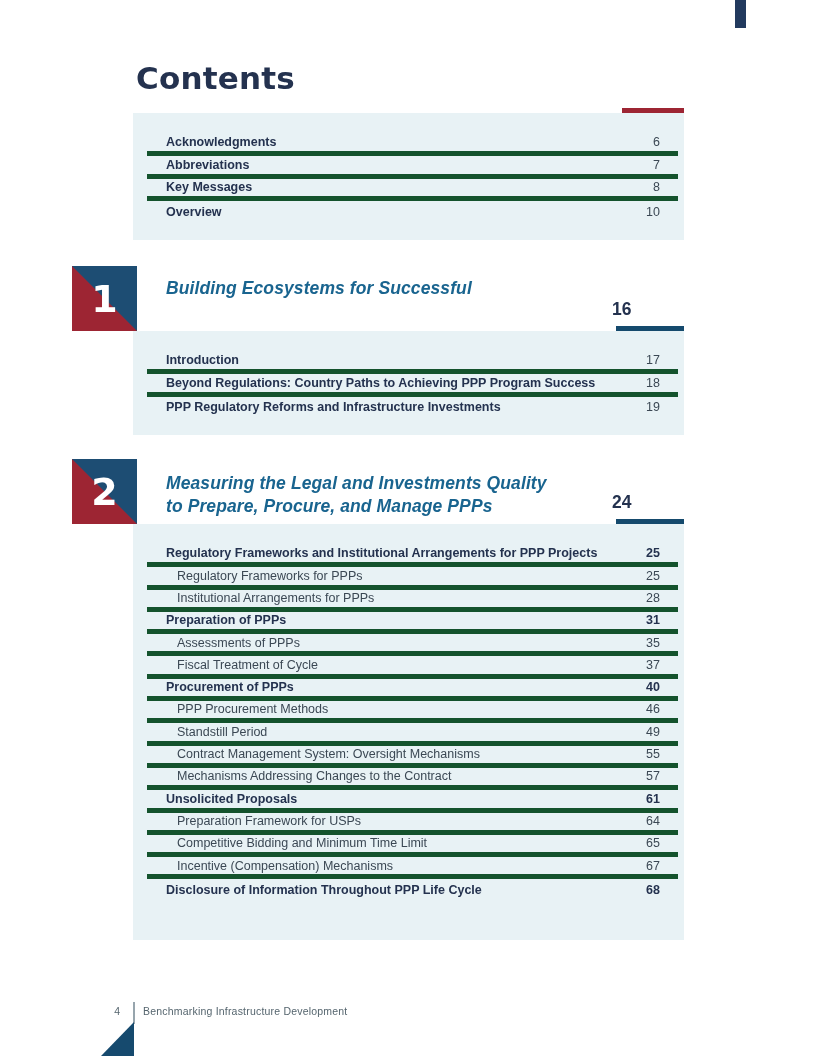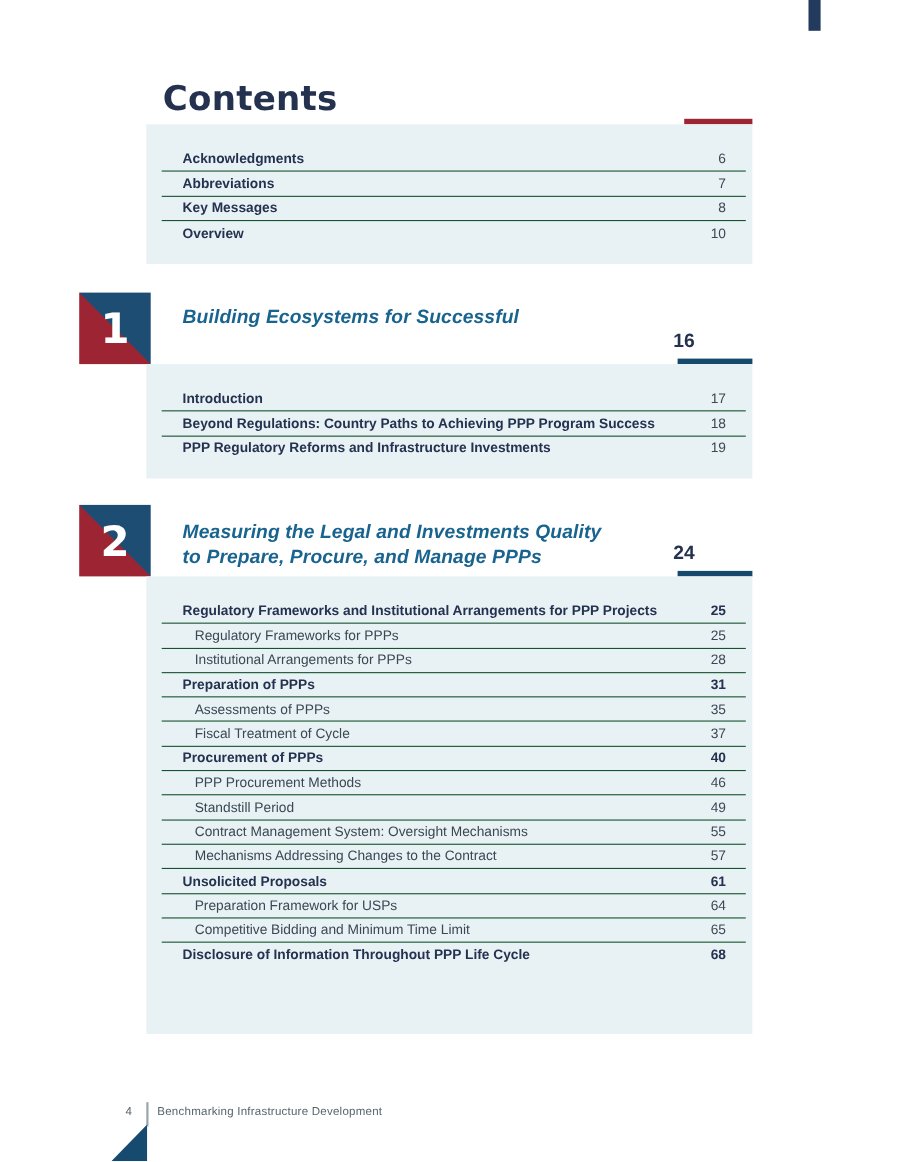--- a/index.html
+++ b/index.html
@@ -2,37 +2,37 @@
 <html><head>
 <meta charset="utf-8">
 <style>
   html, body { margin:0; padding:0; background:#ffffff; }
   .page {
     position:relative; width:816px; height:1056px; background:#ffffff;
     font-family:"Liberation Sans", sans-serif; overflow:hidden;
   }
   .top-tab { position:absolute; left:735px; top:0; width:11px; height:28px; background:#223a5e; }
   .page-title {
-    position:absolute; left:132px; top:56px; margin:16px;
+    position:absolute; left:132px; top:56px; margin:4px;
     font-size:31px; font-weight:bold; color:#24324f; letter-spacing:0.2px;
     font-family:"DejaVu Sans","Liberation Sans",sans-serif;
   }
   .red-bar { position:absolute; left:622px; top:108px; width:62px; height:5px; background:#9d2533; }
 
   .box { position:absolute; left:133px; width:551px; background:#e8f2f5; box-sizing:border-box; padding-top:21px; }
   .box-front { top:113px; height:127px; }
   .box-s1 { top:331px; height:104px; }
   .box-s2 { top:524px; height:416px; }
 
   .row {
     height:22.3px; margin:0 6px 0 14px; box-sizing:border-box;
     display:flex; align-items:center; justify-content:space-between;
     font-size:12.5px; line-height:1;
   }
-  .row:not(:last-child) { border-bottom:1px solid #14532d; }
+  .row:not(:last-child) { border-bottom:5px solid #14532d; }
   .row .lbl { padding-left:19px; white-space:nowrap; }
   .row.sub .lbl { padding-left:30px; }
   .row .num { padding-right:18px; }
   .row.fm .lbl, .row.main .lbl { font-weight:bold; color:#24324f; }
   .row.main .num { font-weight:bold; color:#24324f; }
   .row.sub .lbl, .row.sub .num, .row.fm .num { font-weight:normal; color:#3b4854; }
 
   .badge {
     position:absolute; left:72px; width:65px; height:65px;
     background:linear-gradient(to bottom left, #1d4d73 49.7%, #9d2533 50.3%);
@@ -178,20 +178,24 @@
       <span class="num">61</span>
     </div>
     <div class="row sub">
       <span class="lbl">Preparation Framework for USPs</span>
       <span class="num">64</span>
     </div>
     <div class="row sub">
       <span class="lbl">Competitive Bidding and Minimum Time Limit</span>
       <span class="num">65</span>
     </div>
+    <div class="row sub">
+      <span class="lbl">Incentive (Compensation) Mechanisms</span>
+      <span class="num">67</span>
+    </div>
     <div class="row main">
       <span class="lbl">Disclosure of Information Throughout PPP Life Cycle</span>
       <span class="num">68</span>
     </div>
   </div>
 
   <span class="footer-pagenum">4</span>
   <div class="footer-divider"></div>
   <span class="footer-text">Benchmarking Infrastructure Development</span>
   <div class="corner-shape"></div>

